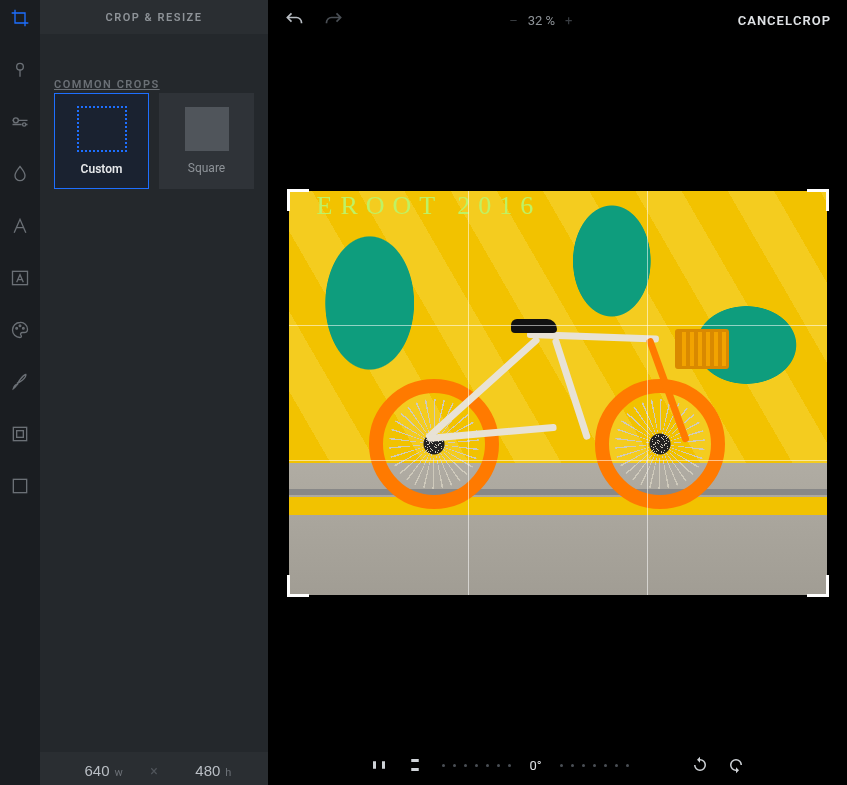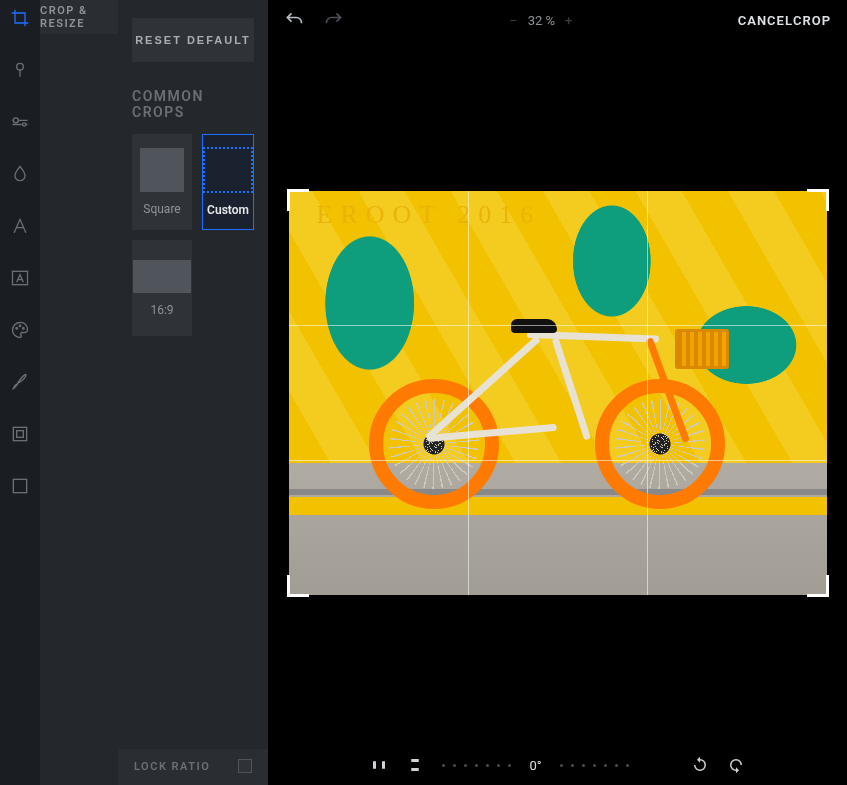--- a/index.html
+++ b/index.html
@@ -6,25 +6,25 @@
   html, body { width: 847px; height: 785px; overflow: hidden; background: #000; font-family: -apple-system, BlinkMacSystemFont, "Segoe UI", Roboto, sans-serif; color: #9a9fa5; }
   .app { display: flex; width: 847px; height: 785px; }
 
   
   .toolrail { width: 40px; background: #1a1d21; display: flex; flex-direction: column; align-items: center; padding-top: 6px; gap: 28px; }
   .toolrail .tool { width: 24px; height: 24px; display:flex; align-items:center; justify-content:center; cursor:pointer; color:#6b7076; }
   .toolrail .tool.active { color:#1e6fff; }
   .toolrail svg { width: 20px; height: 20px; stroke: currentColor; fill:none; stroke-width:1.6; }
 
   
-  .sidebar { width: 228px; background: #24282c; display:flex; flex-direction:row; }
+  .sidebar { width: 228px; background: #24282c; display:flex; flex-direction:column; }
   .panel-title { height: 34px; display:flex; align-items:center; justify-content:center; font-size: 11px; letter-spacing: 1.5px; color:#8e9398; font-weight:600; background:#2a2e32; }
   .panel-body { flex:1; padding: 18px 14px 0 14px; display:flex; flex-direction:column; }
   .reset-btn { height: 44px; background:#2f3338; border:none; color:#a8adb3; font-size:11px; letter-spacing:2px; font-weight:600; cursor:pointer; }
-  .section-label { font-size:14px; letter-spacing:1.5px; color:#6b7076; font-weight:600; margin-top:26px; margin-bottom:14px; }
+  .section-label { font-size:11px; letter-spacing:1.5px; color:#6b7076; font-weight:600; margin-top:26px; margin-bottom:2px;text-decoration:underline; }
 
   .crop-grid { display:grid; grid-template-columns: 1fr 1fr; gap:10px; }
   .crop-card { background:#2f3338; border:1px solid transparent; height:96px; display:flex; flex-direction:column; align-items:center; justify-content:center; gap:10px; cursor:pointer; position:relative; }
   .crop-card.active { border-color:#1e6fff; background:#1a2230; }
   .crop-card .thumb { background:#50555b; }
   .crop-card .thumb.custom { width:50px; height:46px; background:none; border:2px dotted #1e6fff; }
   .crop-card .thumb.square { width:44px; height:44px; }
   .crop-card .thumb.r43 { width:54px; height:40px; }
   .crop-card .thumb.r169 { width:58px; height:33px; }
   .crop-card .label { font-size:12px; color:#8e9398; }
@@ -75,21 +75,21 @@
   .wheel.front { left:306px; }
   .frame { position:absolute; left:138px; bottom:150px; width:240px; height:110px; }
   .tube { position:absolute; background:#e8e2d5; height:7px; border-radius:3px; transform-origin:left center; }
   .t1 { left:0; top:100px; width:150px; transform:rotate(-42deg); }
   .t2 { left:0; top:100px; width:130px; transform:rotate(-5deg); }
   .t3 { left:100px; top:-4px; width:132px; transform:rotate(2deg); }
   .t4 { left:222px; top:0; width:110px; transform:rotate(70deg); background:#ff7a00; }
   .t5 { left:128px; top:0; width:106px; transform:rotate(72deg); }
   .seat { position:absolute; left:222px; bottom:262px; width:46px; height:14px; background:#111; border-radius:6px 10px 4px 4px; }
   .basket { position:absolute; left:386px; bottom:226px; width:54px; height:40px; background:repeating-linear-gradient(90deg,#d98900 0 4px,#f2a300 4px 8px); border:3px solid #d98900; border-radius:3px; }
-  .wall-text { position:absolute; top:9px; left:28px; font-size:26px; letter-spacing:8px; color:#eab308; font-family:Georgia,serif; }
+  .wall-text { position:absolute; top:0; left:28px; font-size:26px; letter-spacing:8px; color:#bef264; font-family:Georgia,serif; }
 
   .grid-overlay { position:absolute; inset:0; pointer-events:none; }
   .grid-overlay::before, .grid-overlay::after { content:""; position:absolute; background:rgba(255,255,255,0.65); }
   .gv1,.gv2,.gh1,.gh2 { position:absolute; background:rgba(255,255,255,0.55); }
   .gv1 { left:33.33%; top:0; bottom:0; width:1px; }
   .gv2 { left:66.66%; top:0; bottom:0; width:1px; }
   .gh1 { top:33.33%; left:0; right:0; height:1px; }
   .gh2 { top:66.66%; left:0; right:0; height:1px; }
   .corner { position:absolute; width:22px; height:22px; border:3px solid #fff; pointer-events:auto; cursor:grab; }
   .corner.tl { top:-2px; left:-2px; border-right:none; border-bottom:none; }
@@ -167,43 +167,45 @@
     <div class="tool">
         <svg viewBox="0 0 24 24">
           <rect x="4" y="4" width="16" height="16"></rect>
         </svg>
       </div>
   </div>
 
   <div class="sidebar">
     <div class="panel-title">CROP &amp; RESIZE</div>
     <div class="panel-body">
-      <button class="reset-btn">RESET DEFAULT</button>
       <div class="section-label">COMMON CROPS</div>
       <div class="crop-grid">
+        <div class="crop-card active">
+          <div class="thumb custom"></div>
+          <div class="label">Custom</div>
+        </div>
         <div class="crop-card">
           <div class="thumb square"></div>
           <div class="label">Square</div>
         </div>
-        <div class="crop-card active">
-          <div class="thumb custom"></div>
-          <div class="label">Custom</div>
-        </div>
-        <div class="crop-card">
-          <div class="thumb r169"></div>
-          <div class="label">16:9</div>
-        </div>
       </div>
 
       <div class="flex-spacer"></div>
 
       <div class="lockrow">
-        <div class="lockrow-top">
-          <span class="lockrow-label">LOCK RATIO</span>
-          <span class="checkbox"></span>
+        <div class="dims">
+          <div class="dim-group">
+            <input class="dim-input" value="640" style="">
+            <span class="dim-unit">w</span>
+          </div>
+          <span class="dim-x">×</span>
+          <div class="dim-group">
+            <input class="dim-input" value="480" style="">
+            <span class="dim-unit">h</span>
+          </div>
         </div>
       </div>
     </div>
   </div>
 
   <div class="main">
     <div class="topbar">
       <div class="topbar-left">
         <span class="icon-btn">
             <svg viewBox="0 0 24 24">

